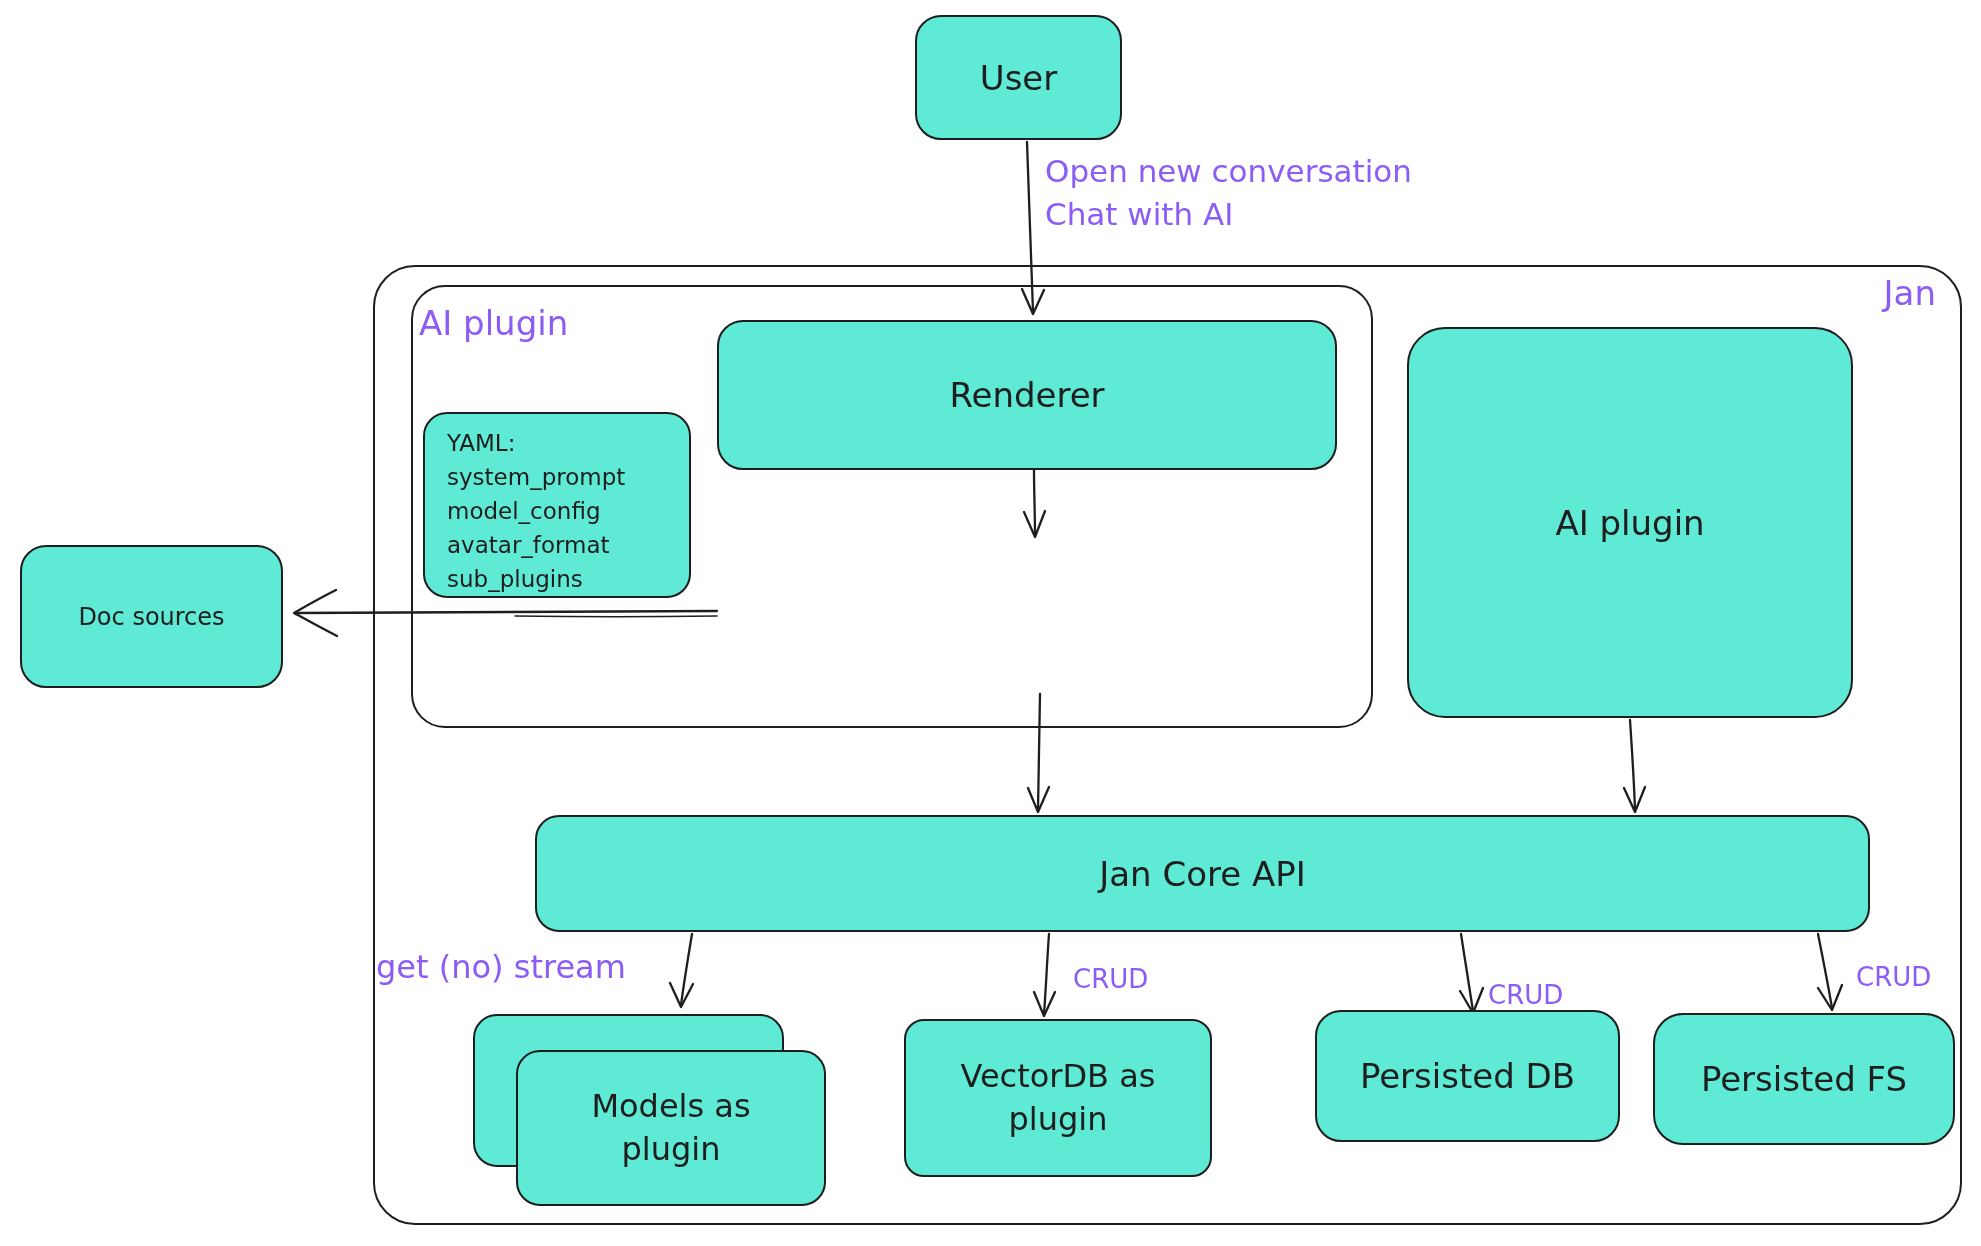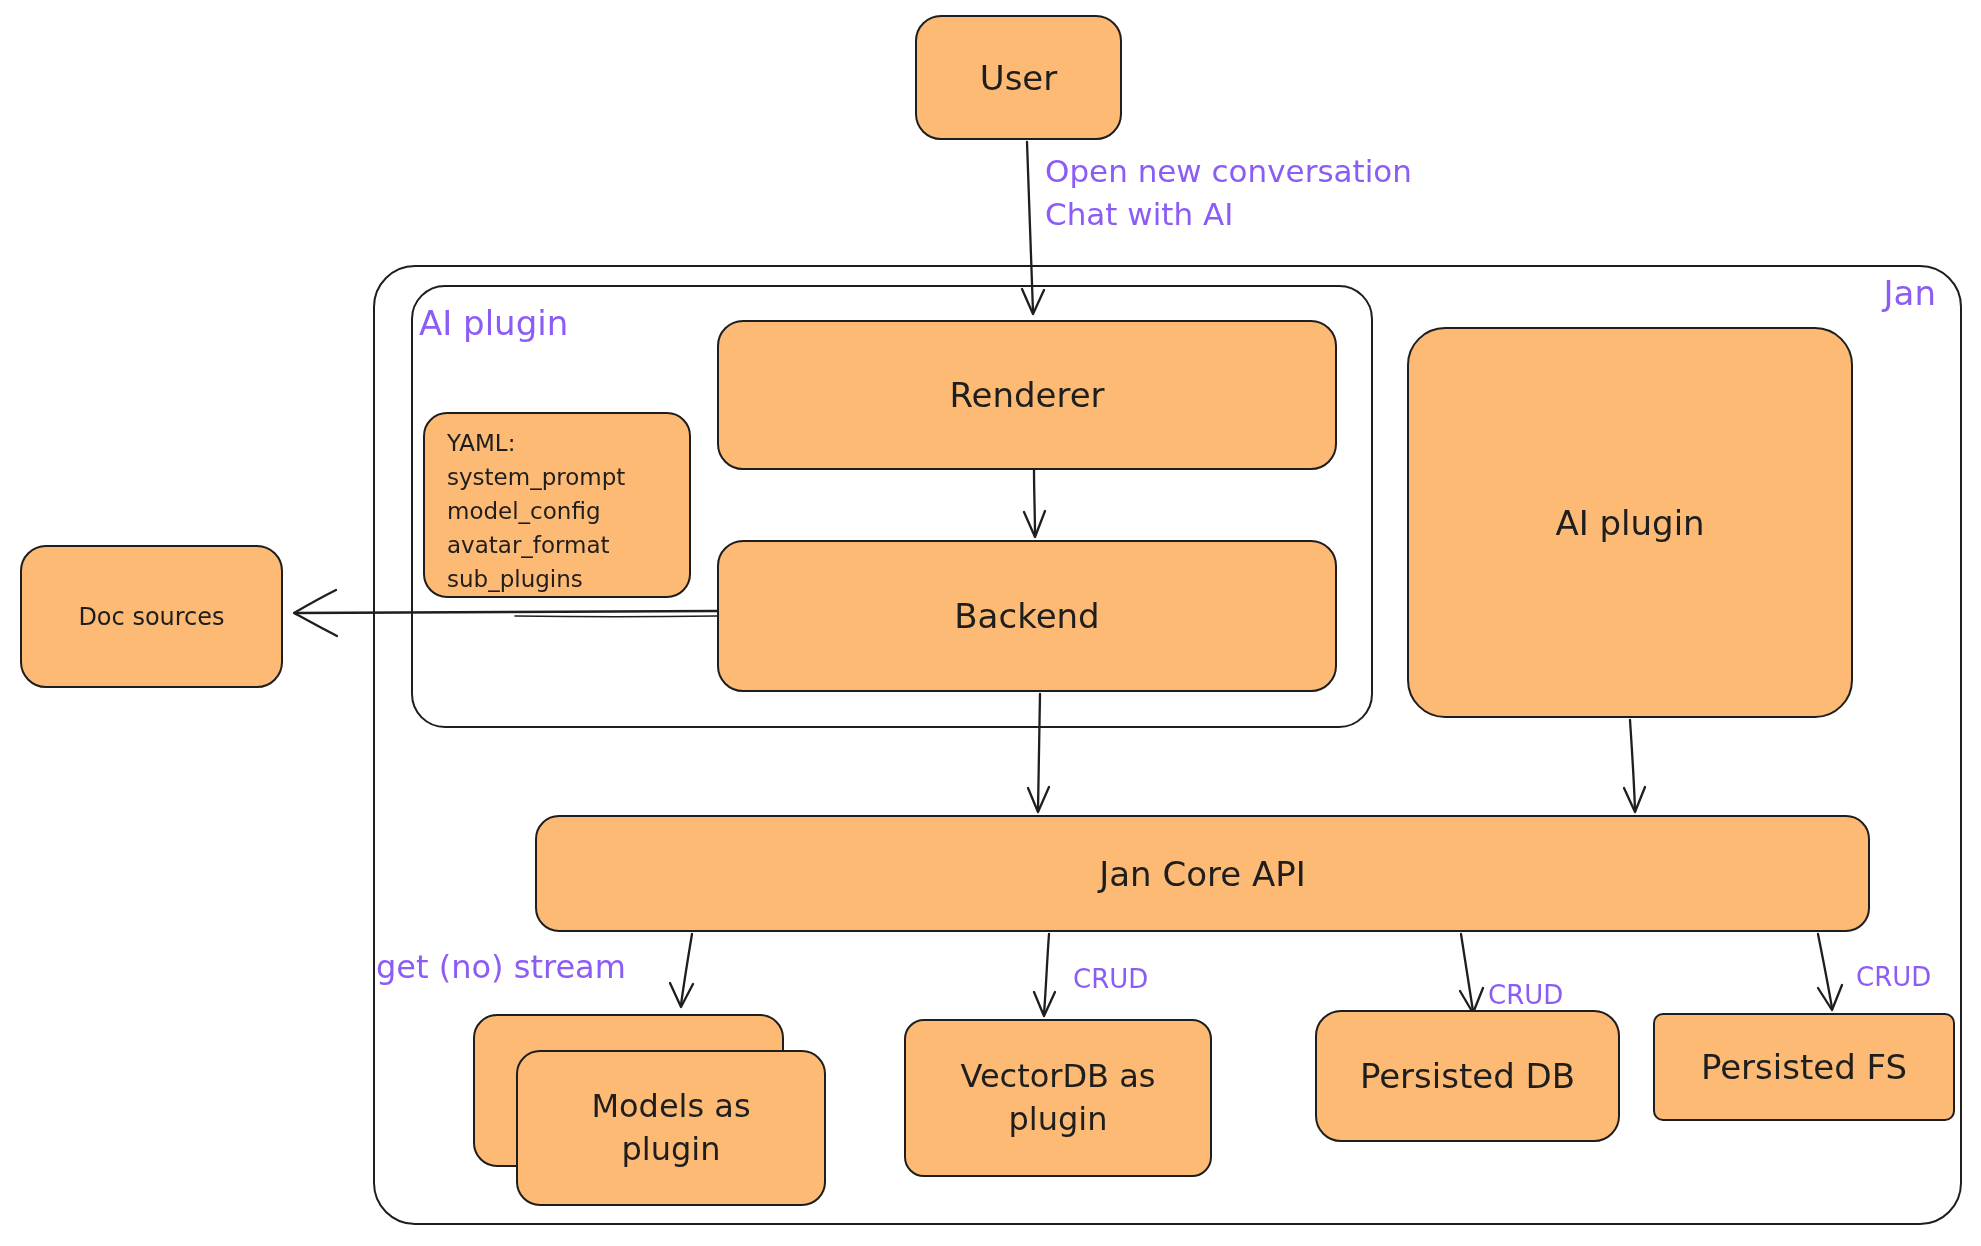--- a/index.html
+++ b/index.html
@@ -10,21 +10,21 @@
     color:#1e1e1e;
     overflow:hidden;
     position:relative;
   }
   *{box-sizing:border-box;}
   .canvas{position:absolute;left:0;top:0;width:1981px;height:1246px;}
   .box{
     position:absolute;
     border:2.5px solid #1e1e1e;
     border-radius:26px;
-    background:#fdba74;
+    background:#5eead4;
     display:flex;
     flex-direction:column;
     align-items:center;
     justify-content:center;
     text-align:center;
     color:#1e1e1e;
   }
   .container{
     position:absolute;
     border:2.3px solid #1e1e1e;
@@ -106,23 +106,20 @@
       <div>model_config</div>
       <div>avatar_format</div>
       <div>sub_plugins</div>
     </div>
   </div>
 
   <div class="box f36" style="left:717px;top:320px;width:620px;height:150px;">
     <span>Renderer</span>
   </div>
 
-  <div class="box f36" style="left:717px;top:540px;width:620px;height:152px;">
-    <span>Backend</span>
-  </div>
 
   <div class="box f36" style="left:1407px;top:327px;width:446px;height:391px;border-radius:38px;">
     <span>AI plugin</span>
   </div>
 
   <div class="box" style="left:20px;top:545px;width:263px;height:143px;font-size:24px;">
     <span>Doc sources</span>
   </div>
 
   <div class="box f36" style="left:535px;top:815px;width:1335px;height:117px;border-radius:24px;">
@@ -143,17 +140,17 @@
 
   <div class="box f34" style="left:904px;top:1019px;width:308px;height:158px;border-radius:20px;line-height:1.35;">
     <span>VectorDB as</span>
     <span>plugin</span>
   </div>
 
   <div class="box f36" style="left:1315px;top:1010px;width:305px;height:132px;border-radius:26px;">
     <span>Persisted DB</span>
   </div>
 
-  <div class="box f36" style="left:1653px;top:1013px;width:302px;height:108px;border-radius:10px;">
+  <div class="box f36" style="left:1653px;top:1013px;width:302px;height:132px;border-radius:30px;">
     <span>Persisted FS</span>
   </div>
 
 </div>
 
 </body></html>

